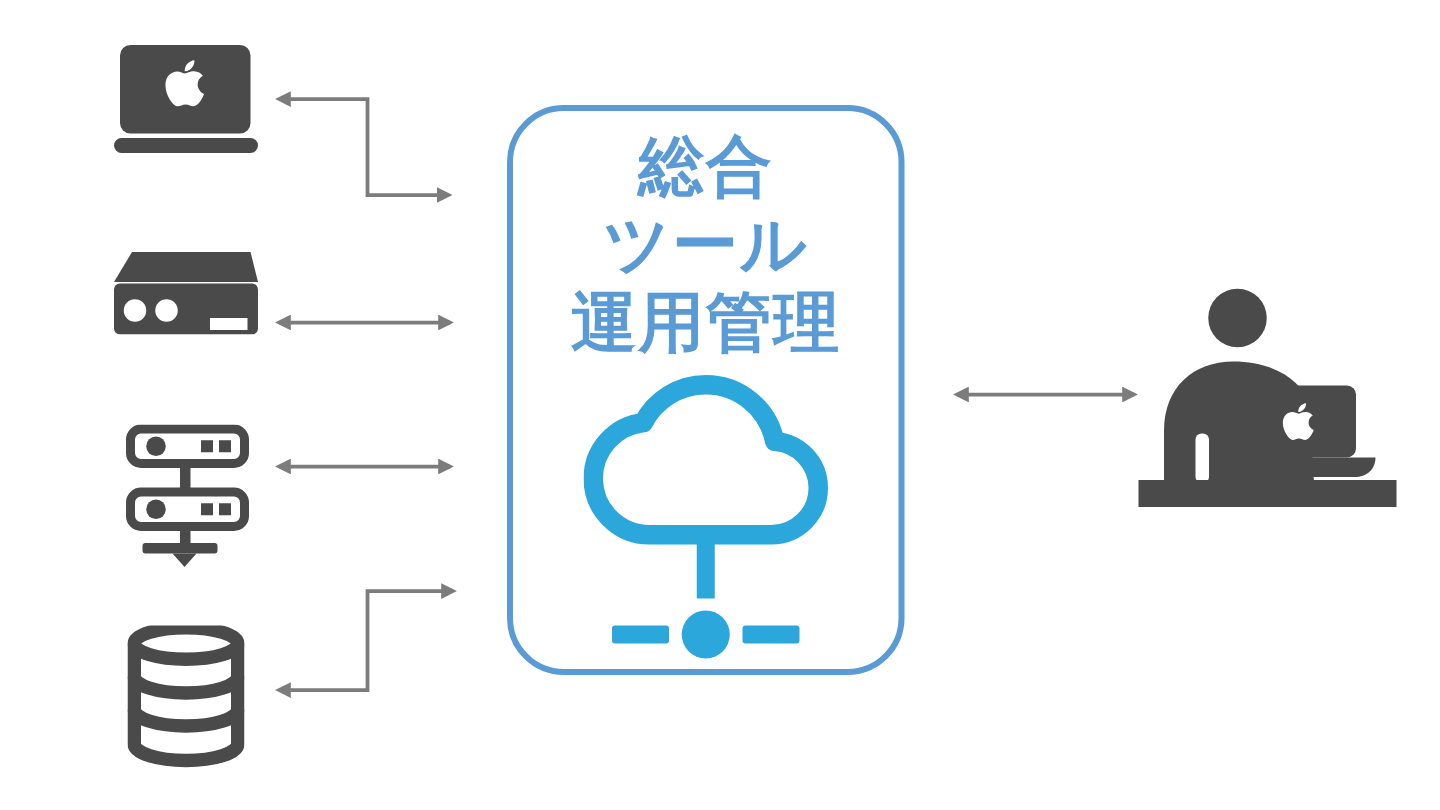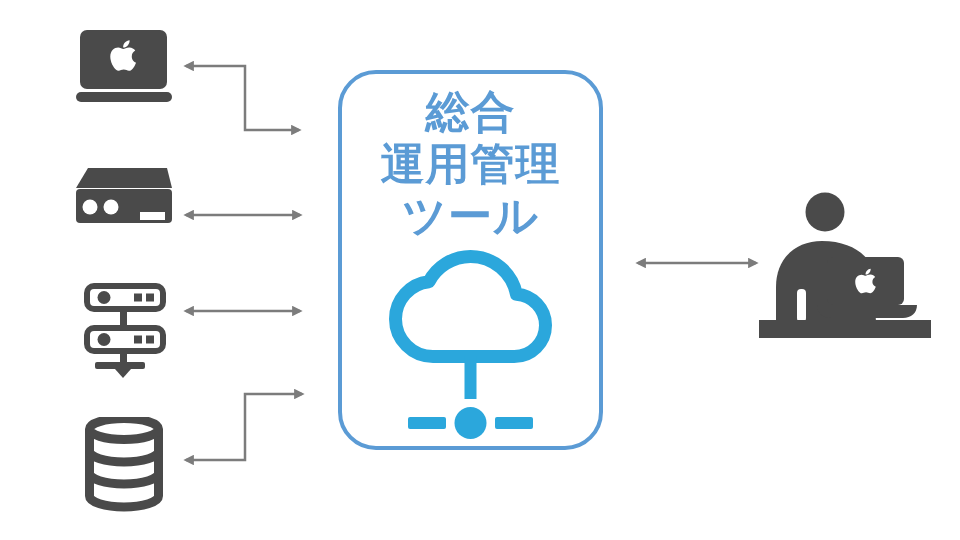--- a/index.html
+++ b/index.html
@@ -76,22 +76,22 @@
   <svg class="abs c-gray" style="left:85px;top:417px" width="78" height="97" viewBox="0 0 78 97">
     <path d="M 4.5 12 L 4.5 79 A 34.5 11 0 0 0 73.5 79 L 73.5 12" fill="#fff" stroke="currentColor" stroke-width="9"></path>
     <path d="M 4.5 34 A 34.5 11 0 0 0 73.5 34" fill="none" stroke="currentColor" stroke-width="9"></path>
     <path d="M 4.5 56 A 34.5 11 0 0 0 73.5 56" fill="none" stroke="currentColor" stroke-width="9"></path>
     <ellipse cx="39" cy="12" rx="34.5" ry="10.5" fill="#fff" stroke="currentColor" stroke-width="9"></ellipse>
   </svg>
 
   <div class="center-box">
     <div class="box-title">
       <div>総合</div>
+      <div>ツール</div>
       <div>運用管理</div>
-      <div>ツール</div>
     </div>
     <svg class="cloud-icon c-cloud" width="163" height="192" viewBox="0 0 163 192">
       <g transform="translate(6.5,-18.5) scale(6.25)">
         <path d="M19.35 10.04C18.67 6.59 15.64 4 12 4 9.11 4 6.6 5.64 5.35 8.04 2.34 8.36 0 10.91 0 14c0 3.31 2.69 6 6 6h13c2.76 0 5-2.24 5-5 0-2.64-2.05-4.78-4.65-4.96z" fill="#fff" stroke="currentColor" stroke-width="2.08" stroke-linejoin="round"></path>
       </g>
       <rect x="75.5" y="106" width="12" height="43" fill="currentColor"></rect>
       <circle cx="81.5" cy="173" r="16" fill="currentColor"></circle>
       <rect x="19" y="167" width="38" height="12" rx="2" fill="currentColor"></rect>
       <rect x="106" y="167" width="38" height="12" rx="2" fill="currentColor"></rect>
     </svg>

